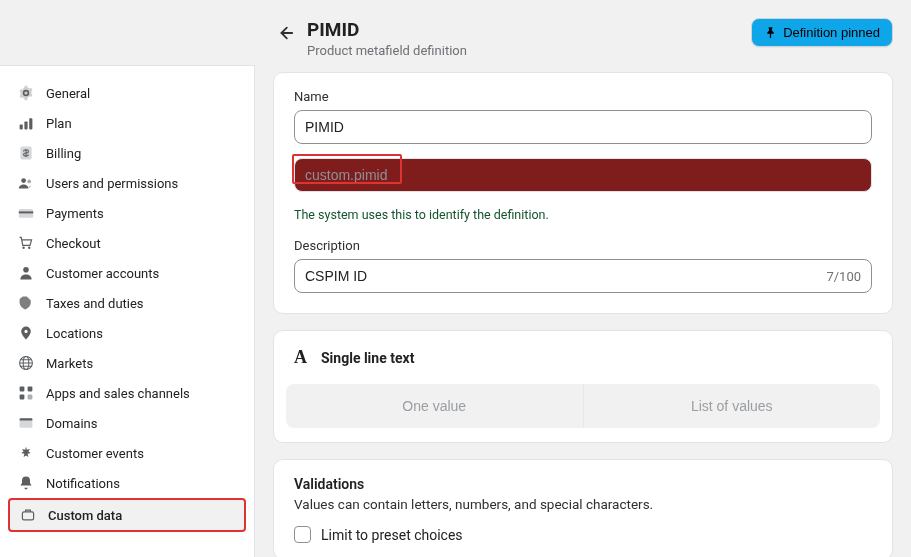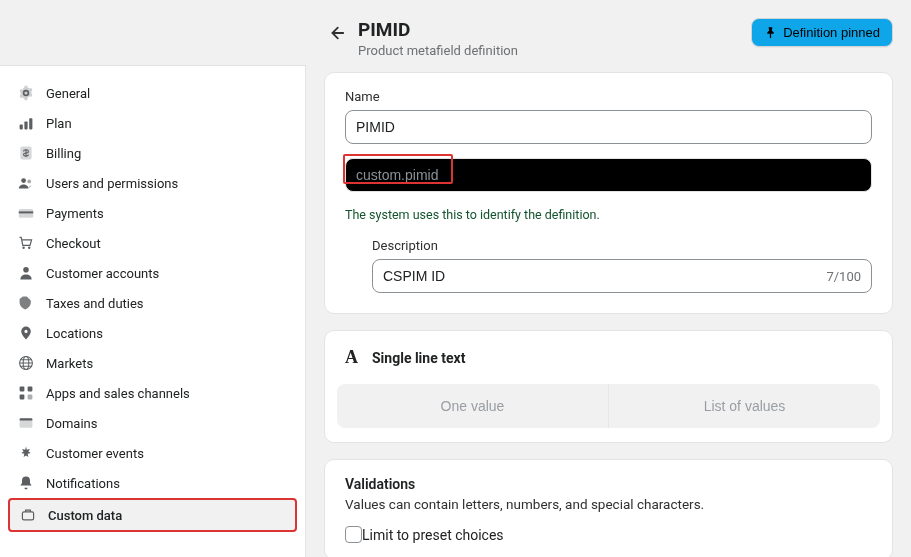--- a/index.html
+++ b/index.html
@@ -7,21 +7,21 @@
     font-family: -apple-system, BlinkMacSystemFont, "Segoe UI", Roboto, sans-serif;
     background: #f1f1f1;
     color: #202223;
     font-size: 14px;
     width: 911px;
     height: 557px;
     overflow: hidden;
   }
   .layout { display: flex; height: 100%; }
   .sidebar {
-    width: 306px;
+    width: 255px;
     background: #fff;
     border-right: 1px solid #e1e3e5;
     border-top: 1px solid #e1e3e5;
     padding: 12px 8px;
     margin-top: 65px;
     overflow-y: auto;
   }
   .sidebar-item {
     display: flex;
     align-items: center;
@@ -75,35 +75,35 @@
   .text-input {
     width: 100%;
     border: 1px solid #8c9196;
     border-radius: 8px;
     padding: 8px 10px;
     font-size: 14px;
     color:#202223;
     background:#fff;
   }
   .text-input.readonly {
-    background: #000000;
+    background: #7f1d1d;
     border: 1px solid #e1e3e5;
     color: #8c9196;
   }
   .helper { font-size: 12.5px; color:#14532d; margin-top:15px; }
   .ns-wrap { position: relative; margin-top: 14px; }
   .ns-box {
     position: absolute;
     left: -2px; top: -4px;
     border: 2.5px solid #d33;
     border-radius: 2px;
     padding: 4px 10px 6px 10px;
     pointer-events: none;
   }
-  .desc-wrap { margin-top: 16px; margin-left: 27px; }
+  .desc-wrap { margin-top: 16px; }
   .desc-input-row {
     width: 100%;
     border: 1px solid #8c9196;
     border-radius: 8px;
     padding: 8px 10px;
     display:flex; justify-content:space-between; align-items:center;
     background:#fff;
   }
   .desc-input-row input { border:none; outline:none; font-size:14px; flex:1; color:#202223; }
   .char-count { color:#6d7175; font-size:13px; white-space:nowrap; }
@@ -135,21 +135,21 @@
   .toggle-btn.left { border-radius:8px 0 0 8px; border-right:1px solid #e7e7e7; }
   .toggle-btn.right { border-radius:0 8px 8px 0; }
   .val-card {
     background:#fff;
     border:1px solid #e1e3e5;
     border-radius:10px;
     padding: 16px 20px 0 20px;
   }
   .val-title { font-weight:600; font-size:14px; margin-bottom:4px; }
   .val-desc { font-size:13.5px; color:#303030; margin-bottom:14px; }
-  .checkbox-row { display:flex; align-items:center; margin-bottom:16px; }
+  .checkbox-row { display:flex; align-items:center; gap:10px; margin-bottom:16px; }
   .chk {
     width:17px; height:17px; border:1.5px solid #8c9196; border-radius:4px; background:#fff;
     cursor:pointer;
   }
   svg { display:block; }
 </style>
 </head>
 <body>
 
 <div class="layout">

